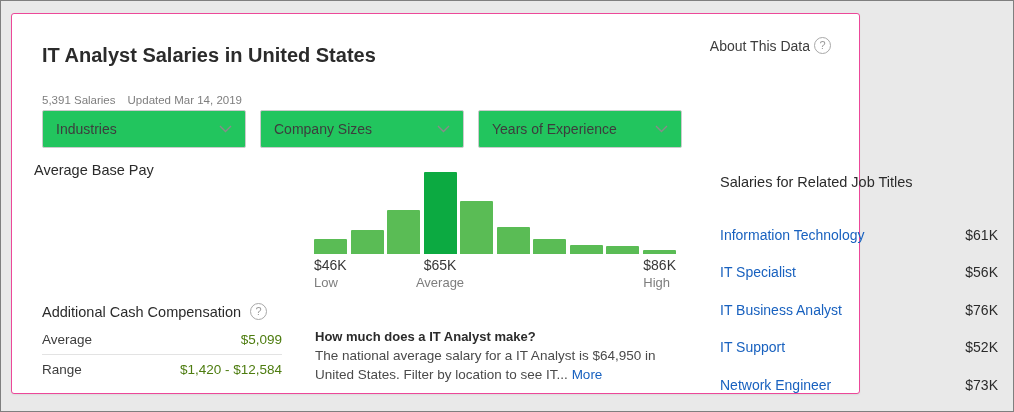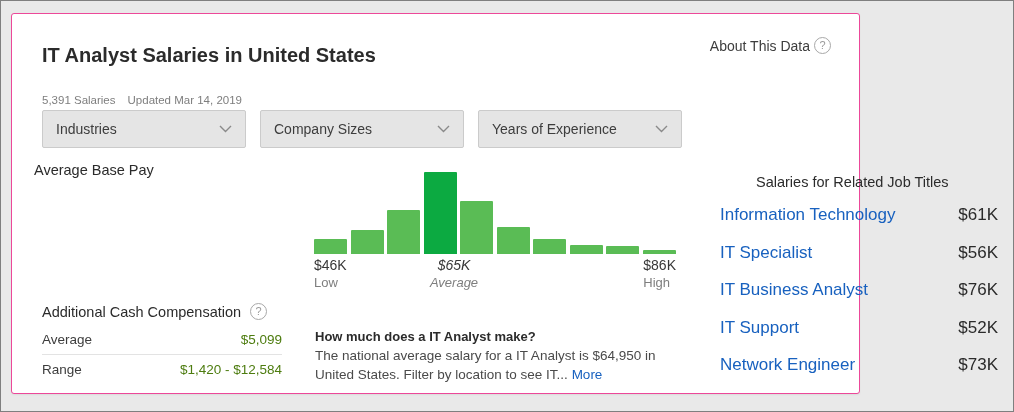--- a/index.html
+++ b/index.html
@@ -44,21 +44,21 @@
     display:flex; gap:12px;
     font-size:11.5px; color:#7e7e7e;margin-top:16px;
   }
   
   .filters {
     position:absolute; left:30px; top:96px;
     display:flex; gap:14px;
   }
   .filter {
     width:204px; height:38px;
-    border:1px solid #cbcbcb; border-radius:2px; background:#e5e5e5;
+    border:1px solid #cbcbcb; border-radius:2px; background:#22c55e;
     display:flex; align-items:center; justify-content:space-between;
     padding:0 13px; font-size:14px; color:#3d3d3d; cursor:pointer;
   }
   .chev { display:inline-flex; }
   
   .bp-heading {
     position:absolute; left:22px; top:148px;
     font-size:14.5px; color:#2b2b2b;
   }
   .bp-amount {
@@ -71,21 +71,21 @@
     position:absolute; left:302px; top:157px;
     width:362px; height:83px;
     display:flex; align-items:flex-end; gap:3.5px;
   }
   .bar { width:33px; flex:0 0 auto; border-radius:1px 1px 0 0; }
   .hist-labels { position:absolute; left:302px; top:243px; width:362px; height:34px; }
   .hl { position:absolute; top:0; }
   .hl .v { font-size:14px; color:#383838; }
   .hl .c { font-size:13px; color:#7e7e7e; margin-top:2px; }
   .hl-low  { left:0; text-align:left; }
-  .hl-avg  { left:80px; width:120px; text-align:center;font-style:italic; }
+  .hl-avg  { left:66px; width:120px; text-align:center; }
   .hl-high { right:0; text-align:left; }
   
   .acc-heading {
     position:absolute; left:30px; top:289px;
     display:flex; align-items:center; gap:9px;
     font-size:14.5px; color:#2b2b2b;
   }
   .acc-table { position:absolute; left:30px; top:311px; width:240px; font-size:13.5px; }
   .acc-row {
     display:flex; justify-content:space-between; align-items:center;
@@ -94,25 +94,25 @@
   .acc-row.first { border-bottom:1px solid #e3e3e3; }
   .acc-label { color:#3d3d3d; }
   .acc-value { color:#4d7c0f; }
   
   .desc { position:absolute; left:303px; top:313px; width:372px; font-size:13.5px; line-height:19px; }
   .desc-q { font-weight:700; color:#2b2b2b; font-size:13px; }
   .desc-body { color:#4a4a4a; }
   .more-link { color:#1861bf; cursor:pointer; }
   
   .related { position:absolute; left:708px; top:160px; width:278px; }
-  .related-heading { font-size:14.5px; color:#2b2b2b; margin-bottom:15px;margin-left:36px; }
+  .related-heading { font-size:14.5px; color:#2b2b2b; margin-bottom:15px; }
   .related-row {
     height:37.5px;
-    display:flex; align-items:flex-start; justify-content:space-between;
-    font-size:17px;
+    display:flex; align-items:flex-end; justify-content:space-between;
+    font-size:14px;
   }
   .job-link { color:#1861bf; cursor:pointer; text-decoration:none; }
   .job-salary { color:#2b2b2b; }
 </style>
 </head>
 <body>
 
 <div class="page">
   <div class="card">
 

